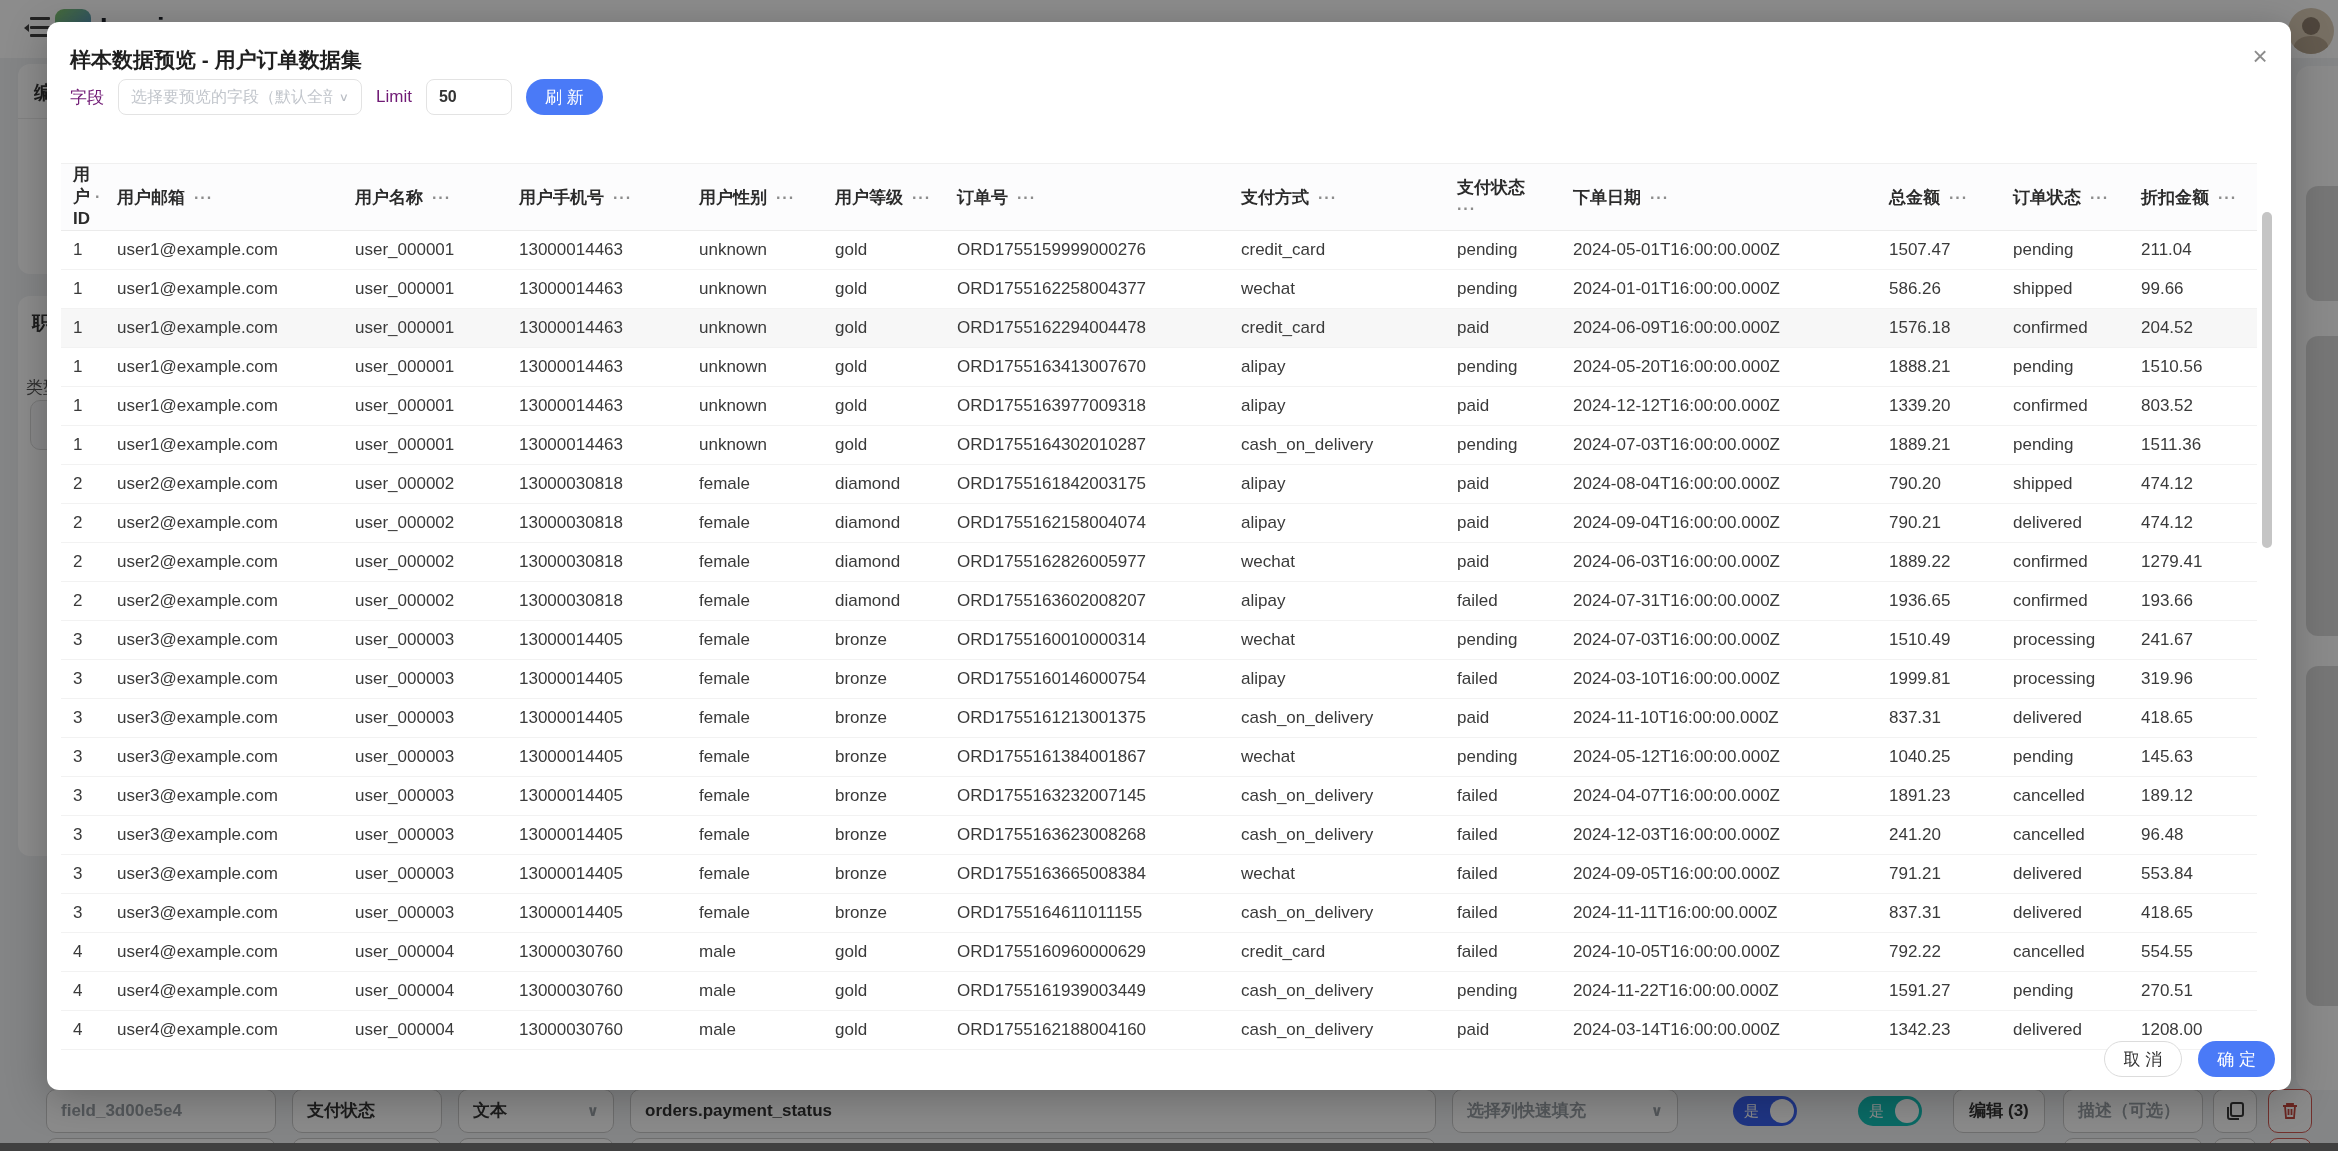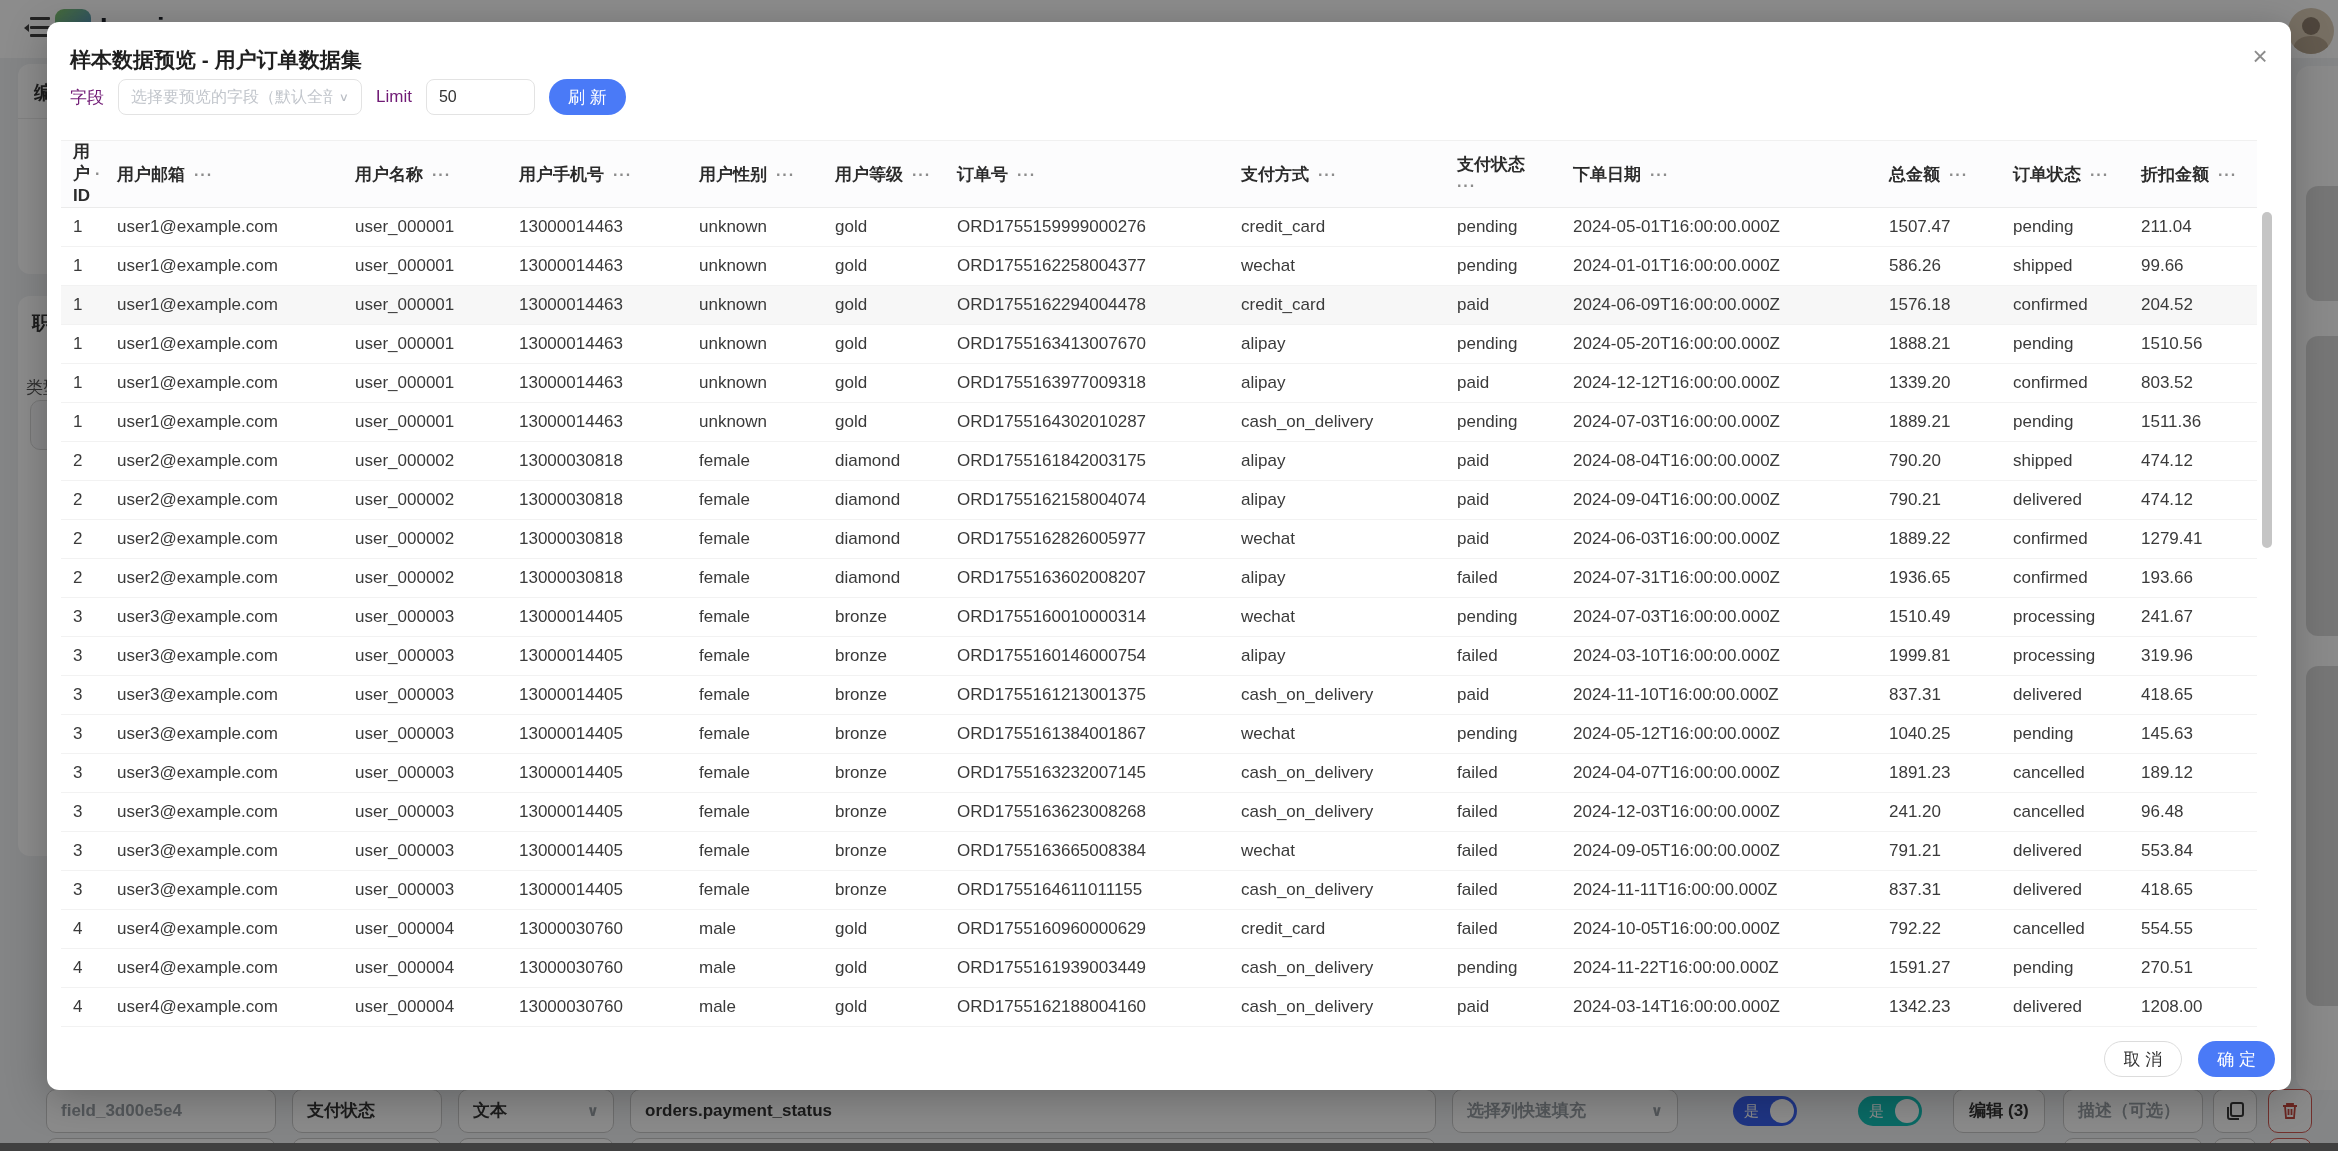--- a/index.html
+++ b/index.html
@@ -52,29 +52,29 @@
     border-radius:12px; z-index:10; box-shadow:0 8px 40px rgba(0,0,0,.25); }
   .modal-title { position:absolute; left:23px; top:24px; font-size:21px; font-weight:bold; color:#1f1f1f; }
   .modal-close { position:absolute; right:14px; top:18px; width:34px; height:34px; text-align:center;
     line-height:32px; font-size:26px; color:#8c8c8c; cursor:pointer; }
   .toolbar { position:absolute; left:23px; top:57px; height:36px; display:flex; align-items:center; gap:14px; }
   .tb-label { font-size:17px; color:#701a75; }
   .tb-select { width:244px; height:36px; border:1.5px solid #e3e3e3; border-radius:8px; background:#fff;
     display:flex; align-items:center; padding:0 12px; }
   .tb-select .ph-text { flex:1; font-size:16px; color:#c2c6cc; white-space:nowrap; overflow:hidden; }
   .tb-select .chev { font-size:14px; color:#b9bdc4; margin-left:6px; transform:scaleY(.8); }
-  .tb-input { width:109px; height:36px; border:1.5px solid #e3e3e3; border-radius:8px; padding:0 12px;
-    font-size:16px; color:#333; font-family:inherit; }
+  .tb-input { width:86px; height:36px; border:1.5px solid #e3e3e3; border-radius:8px; padding:0 12px;
+    font-size:16px; color:#333; font-family:inherit;font-weight:bold; }
   .btn { height:36px; border:none; border-radius:18px; font-size:17px; font-family:inherit;
     padding:0 19px; cursor:pointer; }
   .btn.primary { background:#4a7af7; color:#fff; }
   .btn.ghost { background:#fff; color:#333; border:1.5px solid #dcdcdc; }
   
   .table-wrap { position:absolute; left:14px; top:118px; width:2196px; }
-  table { border-collapse:collapse; table-layout:fixed; width:2196px; }
+  table { border-collapse:collapse; table-layout:fixed; width:2196px;margin-top:23px; }
   thead th { height:66px; background:#fcfcfd; border-top:1px solid #f0f0f0; border-bottom:1px solid #ebebeb;
     font-size:17px; font-weight:bold; color:#2b2b2b; text-align:left; padding:0 12px; vertical-align:middle; }
   thead th.th-id { position:relative; overflow:hidden; line-height:22px; }
   .th-label { margin-right:9px; }
   .th-menu { color:#8c8c8c; font-size:16px; letter-spacing:1px; cursor:pointer; white-space:nowrap; }
   .th-id .th-menu { position:absolute; left:34px; top:50%; transform:translateY(-50%); }
   tbody td { height:39px; border-bottom:1px solid #f2f2f2; font-size:17px; color:#3a3a3a;
     padding:0 12px; white-space:nowrap; overflow:hidden; }
   tbody tr.hovered td { background:#f7f7f7; }
   .scroll-thumb { position:absolute; right:19px; top:190px; width:10px; height:336px; border-radius:5px;

